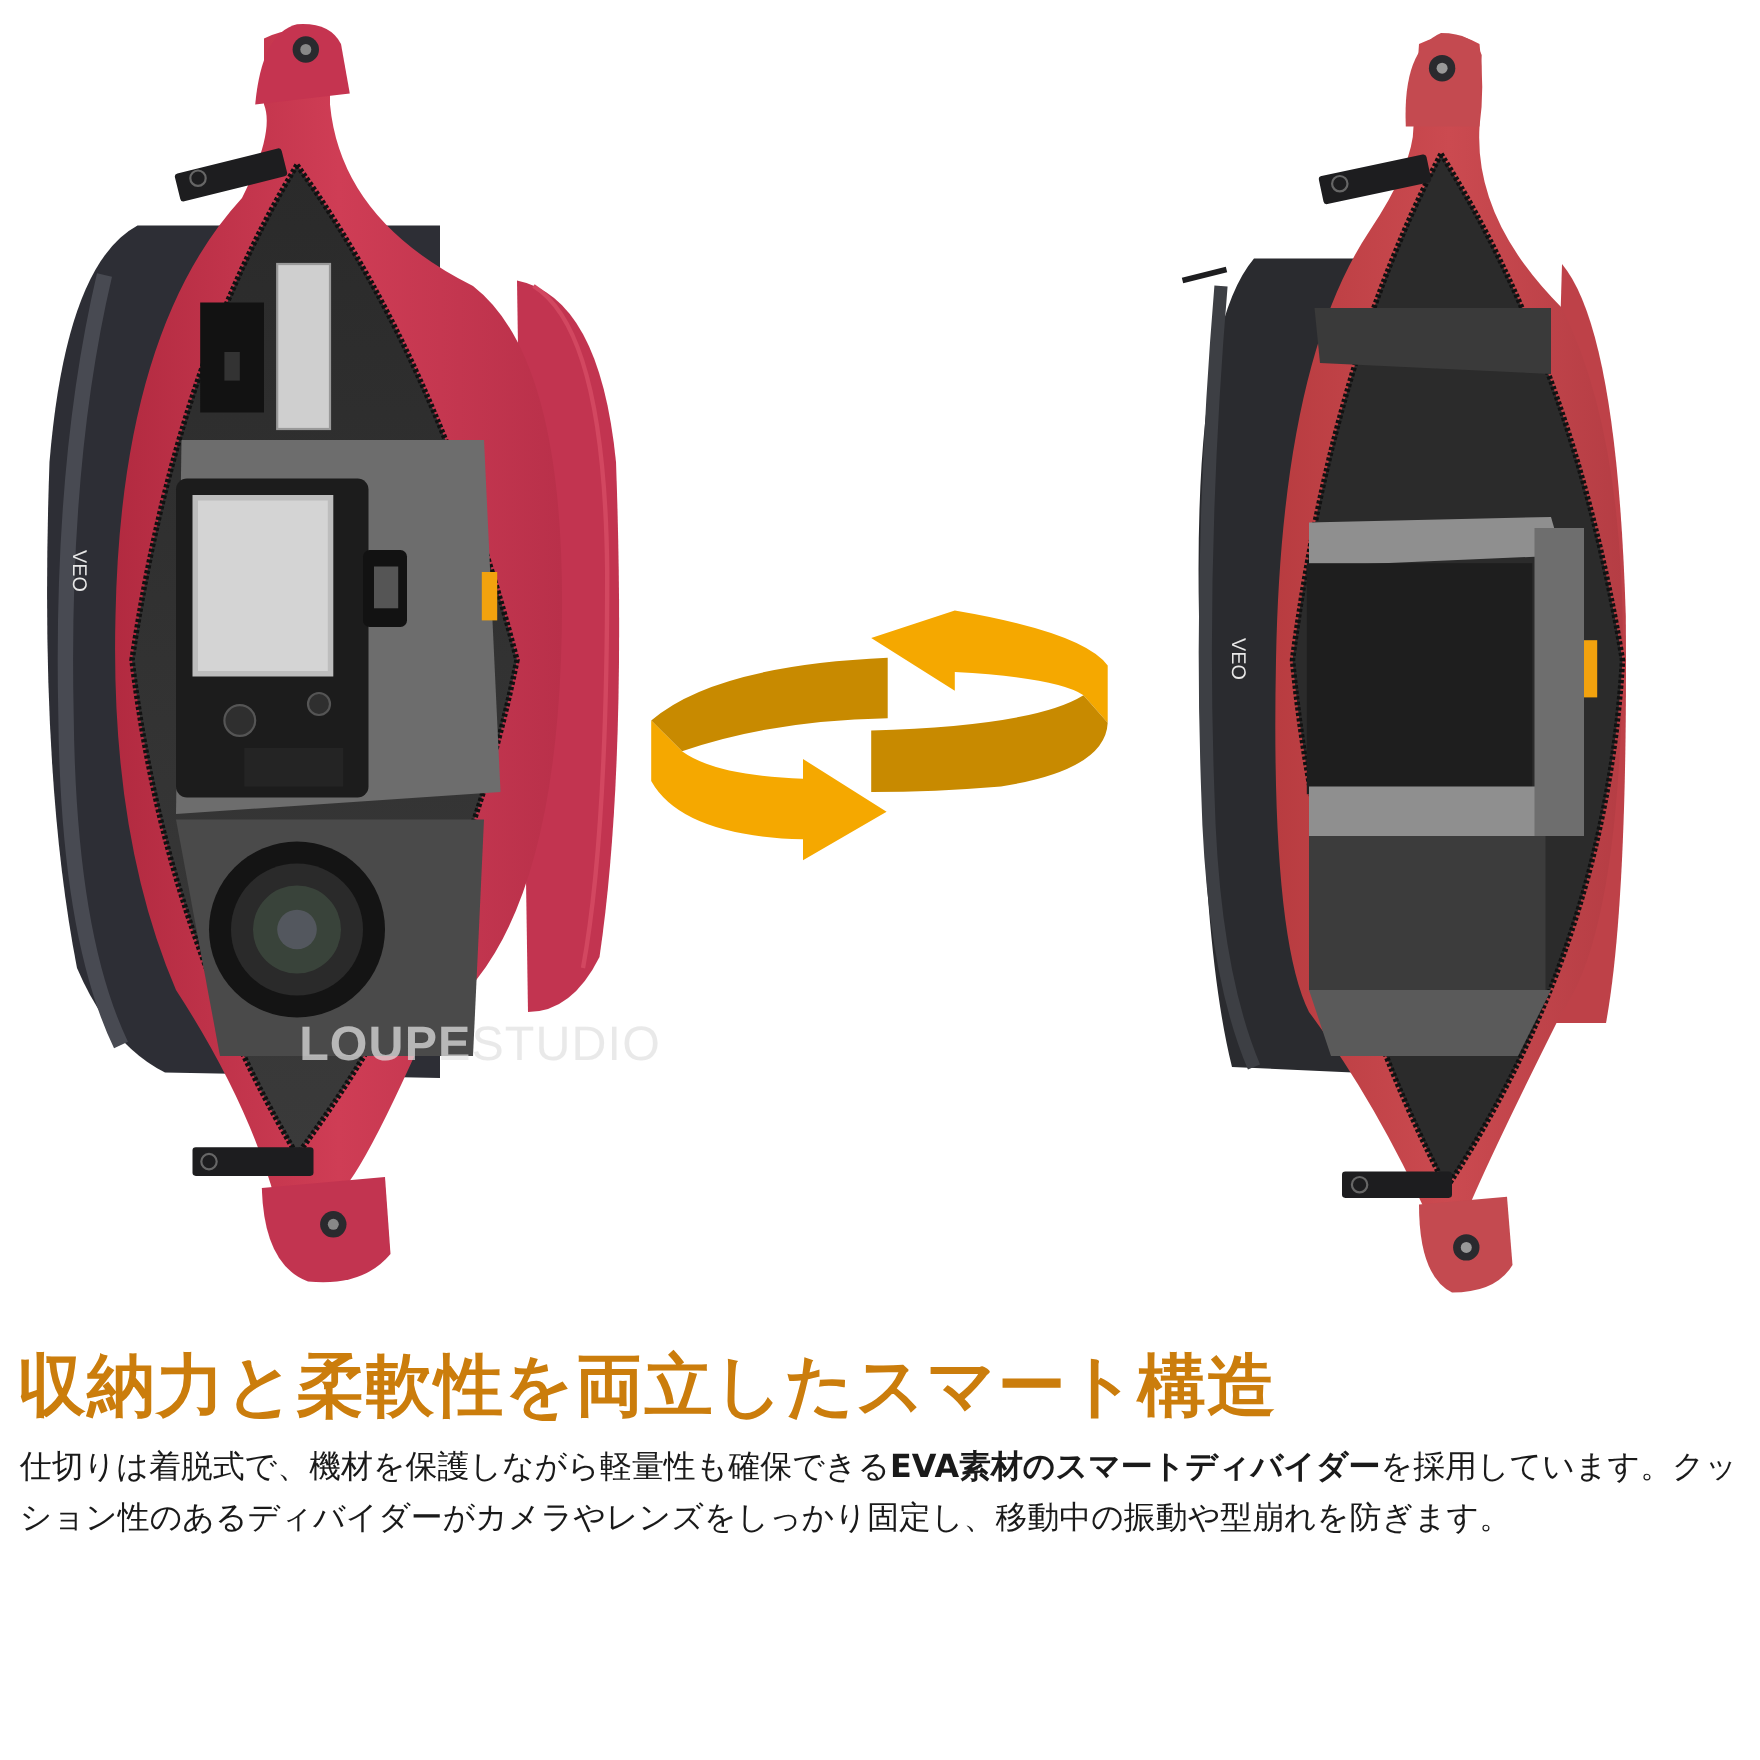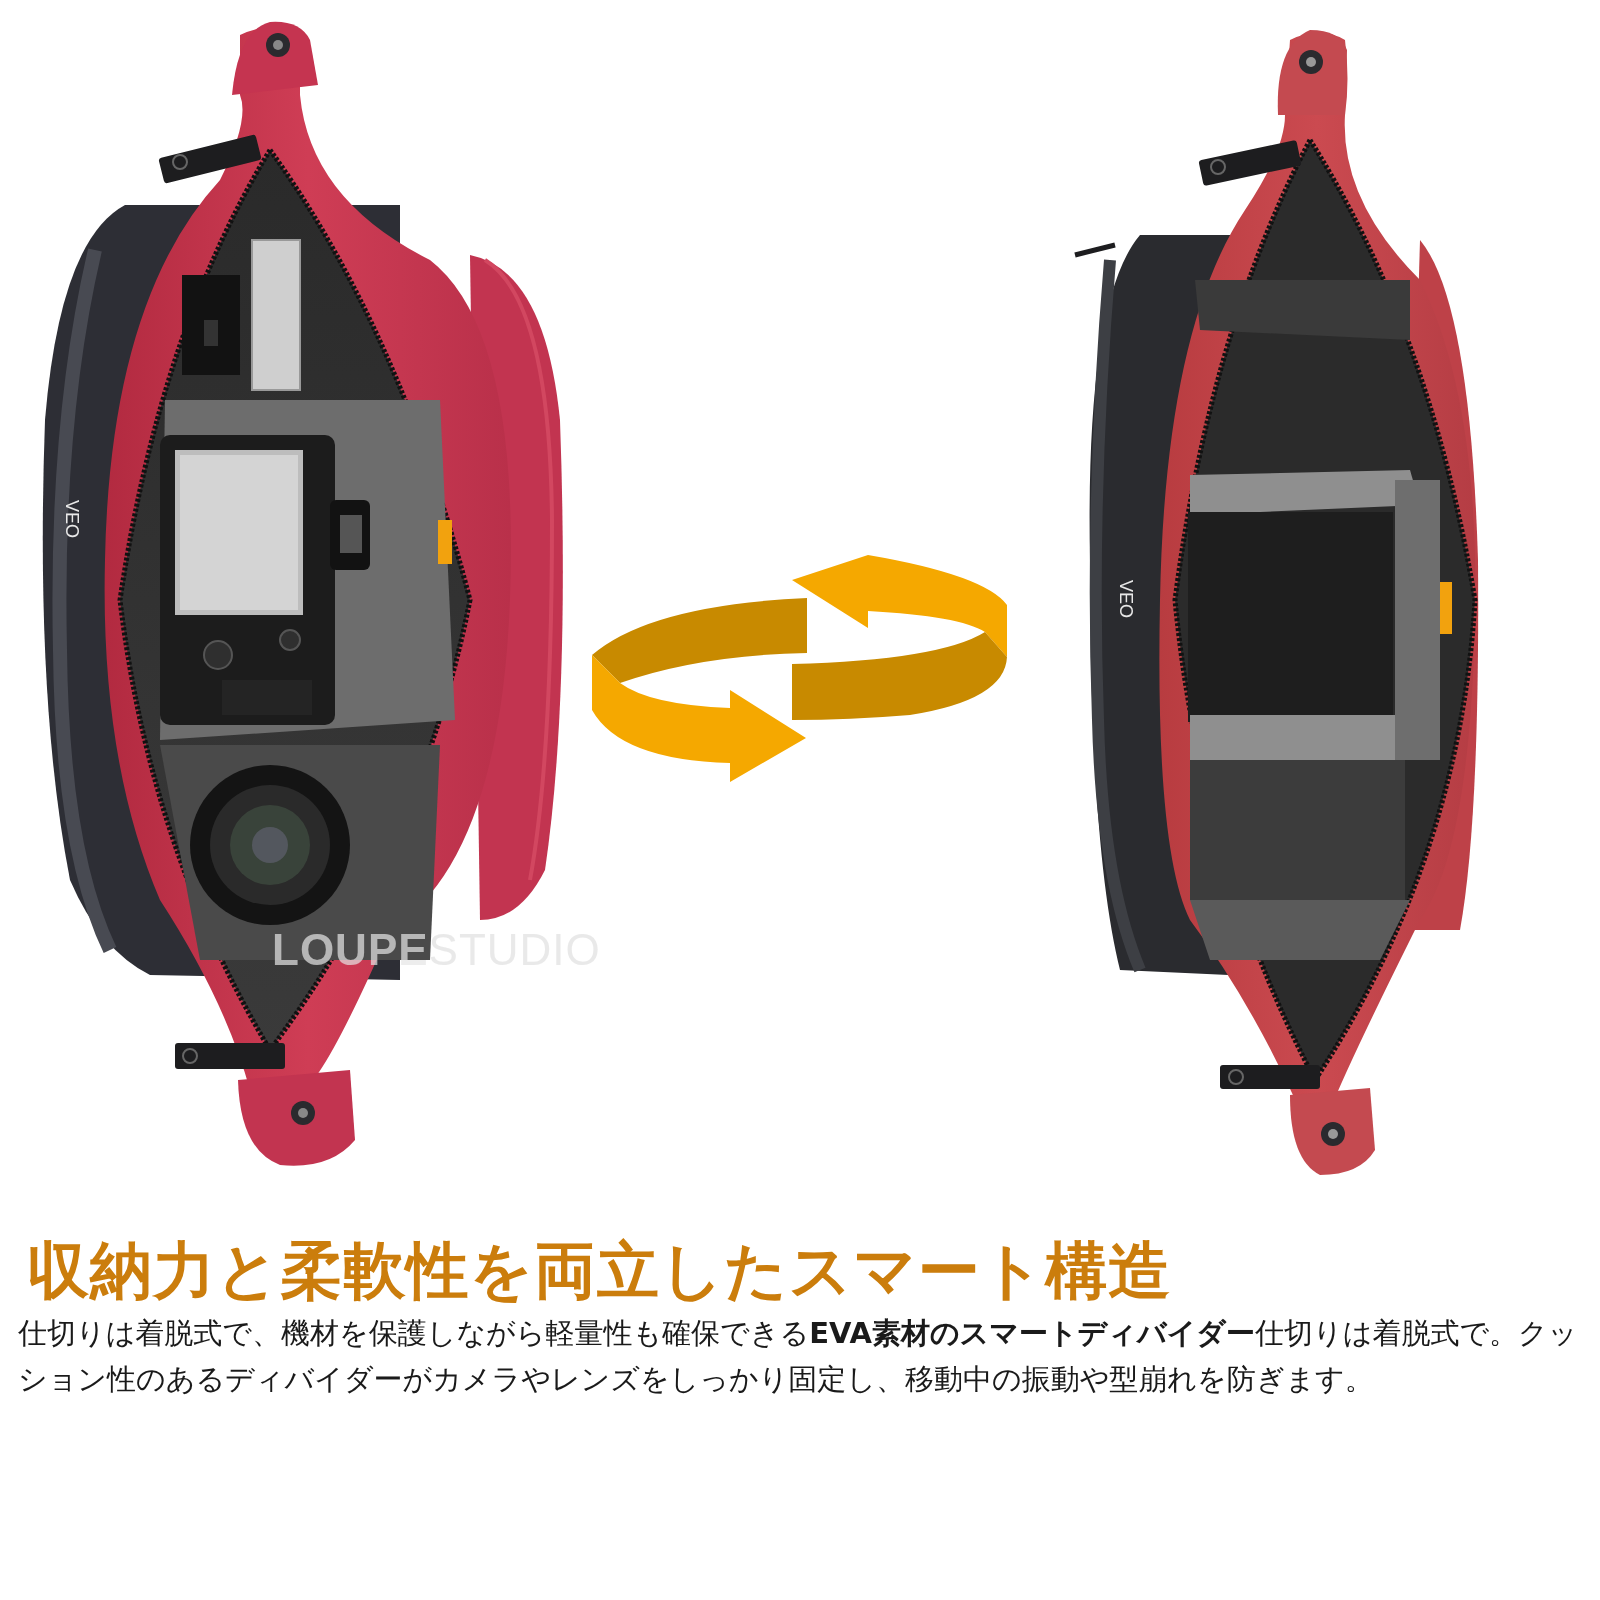--- a/index.html
+++ b/index.html
@@ -3,21 +3,21 @@
   <meta charset="utf-8">
   <style>
     html, body { margin: 0; padding: 0; background: #ffffff; }
     body { width: 1600px; height: 1600px; position: relative; overflow: hidden;
            font-family: "DejaVu Sans", "Liberation Sans", sans-serif; }
     .stage { position: absolute; left: 0; top: 0; width: 1600px; height: 1200px; }
     .stage svg { position: absolute; left: 0; top: 0; }
     .watermark { position: absolute; left: 272px; top: 925px; font-size: 44px; letter-spacing: 1px;
                  color: rgba(225,225,225,0.75); font-family: "Liberation Sans", sans-serif; font-weight: 300; }
     .watermark .bold { font-weight: 700; color: rgba(230,230,230,0.7); }
-    .headline { position: absolute; left: 16px; top: 1222px; margin: 11px;
+    .headline { position: absolute; left: 16px; top: 1222px; margin: 0;
                 font-size: 62px; line-height: 76px; font-weight: 700; color: #CB7D0C;
                 font-family: "DejaVu Sans", sans-serif; letter-spacing: 1px; white-space: nowrap; }
     .body-text { position: absolute; left: 18px; top: 1310px; width: 1580px; margin: 0;
                  font-size: 29px; line-height: 46px; color: #1a1a1a;
                  font-family: "DejaVu Sans", sans-serif; }
     .body-text p { margin: 0; }
     .body-text .em { font-weight: 700; text-align: right; }
   </style>
 </head>
 <body>
@@ -156,14 +156,14 @@
       <text x="1120" y="580" fill="#e8e8e8" font-size="18" font-family="Liberation Sans, sans-serif" transform="rotate(90 1120 580)">VEO</text>
     </g>
   </svg>
 
   <div class="watermark"><span class="bold">LOUPE</span><span>STUDIO</span></div>
 </div>
 
 <h1 class="headline">収納力と柔軟性を両立したスマート構造</h1>
 
 <div class="body-text">
-  <p><span>仕切りは着脱式で、機材を保護しながら軽量性も確保できる</span><span class="em">EVA素材のスマートディバイダー</span><span>仕切りは着脱式で。クッション性のあるディバイダーがカメラやレンズをしっかり固定し、移動中の振動や型崩れを防ぎます。</span></p>
+  <p><span>仕切りは着脱式で、機材を保護しながら軽量性も確保できる</span><span class="em">EVA素材のスマートディバイダー</span><span>を採用しています。クッション性のあるディバイダーがカメラやレンズをしっかり固定し、移動中の振動や型崩れを防ぎます。</span></p>
 </div>
 
 </body></html>

